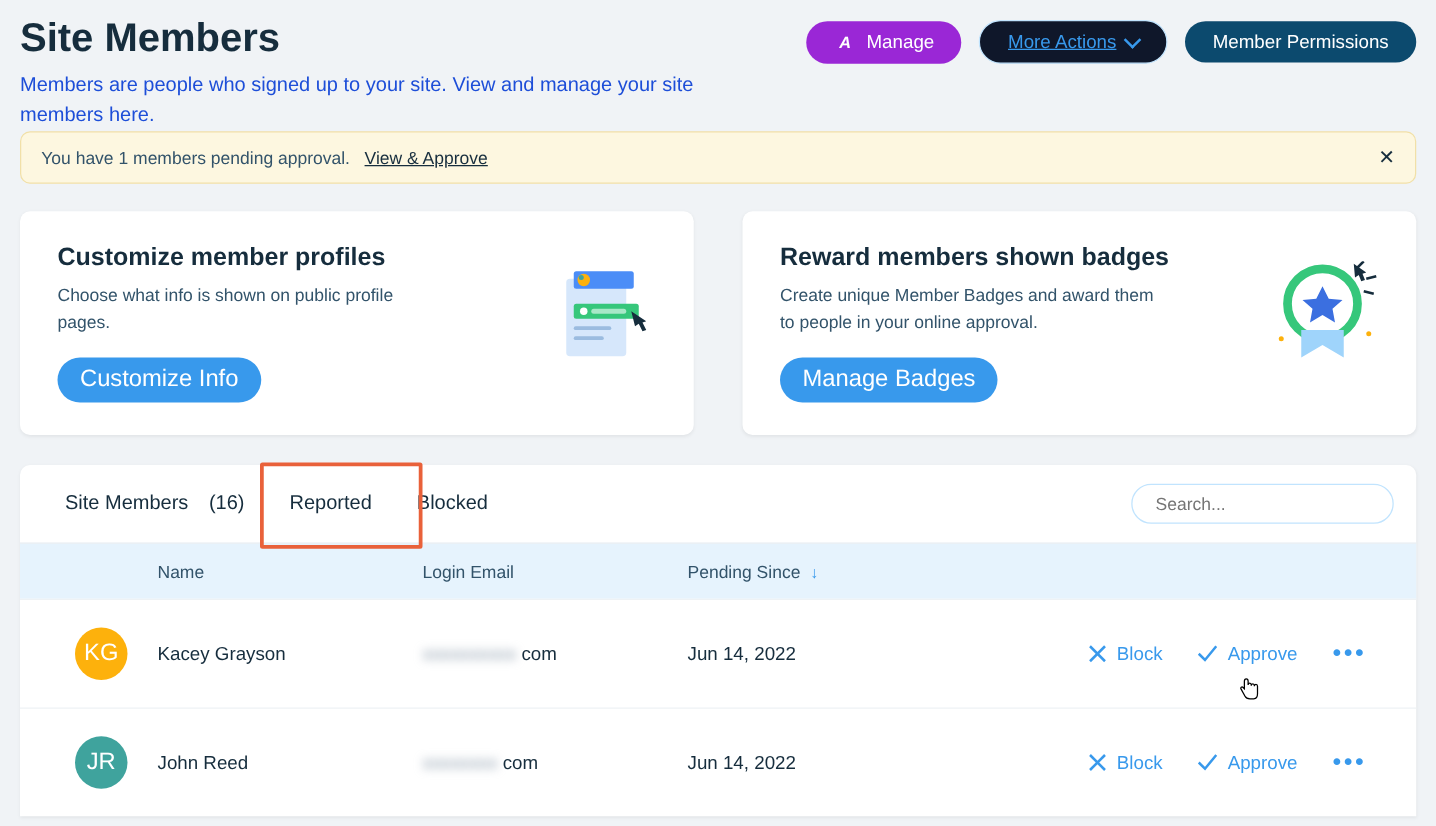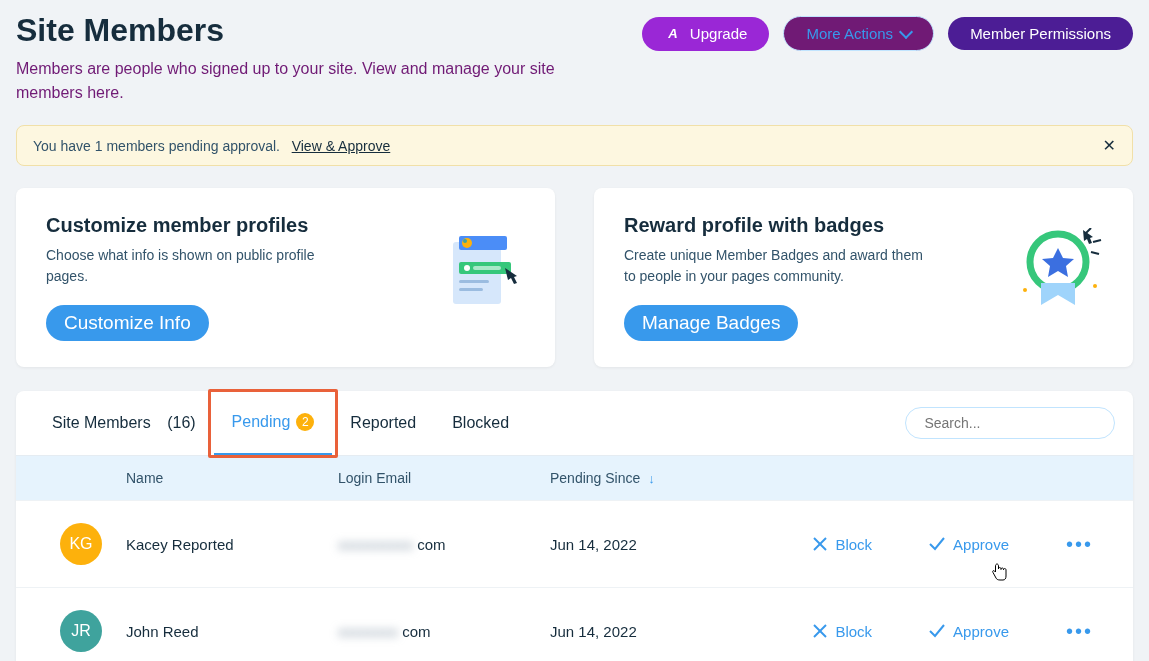--- a/index.html
+++ b/index.html
@@ -19,49 +19,49 @@
     padding-top: 12px;
   }
   h1 {
     font-size: 32px;
     font-weight: 700;
     color: #162d3d;
     margin-bottom: 8px;
   }
   .subtitle {
     font-size: 16px;
-    color: #701a75;
+    color: #1d4ed8;
     max-width: 570px;
     line-height: 1.5;
-    margin-bottom: 20px;
   }
   .action-bar {
     display: flex;
     gap: 14px;
     align-items: center;
     padding-top: 4px;
   }
   .pill-btn {
     border-radius: 999px;
     font-size: 15px;
     font-weight: 500;
     padding: 8px 22px;
     border: none;
     cursor: pointer;
     display: inline-flex;
     align-items: center;
     gap: 8px;
   }
   .btn-upgrade { background: #9a27d6; color: #fff; }
   .btn-more {
-    background: #701a75;
+    background: #0f172a;
     color: #3899ec;
     border: 1px solid #c1e4fe;
-  }
-  .btn-permissions { background: #4c1d95; color: #fff; }
+    text-decoration: underline;
+  }
+  .btn-permissions { background: #0c4a6e; color: #fff; }
   .chevron {
     width: 10px; height: 10px;
     border-right: 2px solid #3899ec;
     border-bottom: 2px solid #3899ec;
     transform: rotate(45deg);
     margin-top: -4px;
   }
   .upgrade-glyph {
     width: 18px; height: 18px;
     display:inline-flex; align-items:center; justify-content:center;
@@ -213,32 +213,32 @@
     color: #162d3d;
   }
   .avatar {
     width: 42px; height: 42px;
     border-radius: 50%;
     display: flex;
     align-items: center;
     justify-content: center;
     color: #fff;
     font-weight: 500;
-    font-size: 16px;
+    font-size: 19px;
     margin-left: 44px;
   }
   .blur-email {
     filter: blur(4px);
     color: #8b9bab;
     display:inline-block;
   }
   .action-group {
     display: flex;
     align-items: center;
-    gap: 57px;
+    gap: 28px;
     justify-content: flex-end;
     padding-right: 40px;
     width: 100%;
   }
   .action-link {
     display: inline-flex;
     align-items: center;
     gap: 8px;
     color: #3899ec;
     font-size: 15px;
@@ -266,21 +266,21 @@
 </head>
 <body>
 
 <div class="header-row">
   <div>
     <h1>Site Members</h1>
   </div>
   <div class="action-bar">
     <button class="pill-btn btn-upgrade">
       <span class="upgrade-glyph">A</span>
-      <span>Upgrade</span>
+      <span>Manage</span>
     </button>
     <button class="pill-btn btn-more">
       <span>More Actions</span>
       <span class="chevron"></span>
     </button>
     <button class="pill-btn btn-permissions">
       <span>Member Permissions</span>
     </button>
   </div>
 </div>
@@ -309,22 +309,22 @@
         <rect x="14" y="34" width="52" height="12" rx="2" fill="#36c77b"></rect>
         <circle cx="22" cy="40" r="3" fill="#fff"></circle>
         <rect x="28" y="38" width="28" height="4" rx="2" fill="#a8e8c8"></rect>
         <rect x="14" y="52" width="30" height="3" rx="1.5" fill="#9bbce0"></rect>
         <rect x="14" y="60" width="24" height="3" rx="1.5" fill="#9bbce0"></rect>
         <path d="M60 40 l12 8 l-3 1 l3 6 l-3 1 l-3 -6 l-3 2 z" fill="#162d3d"></path>
       </svg>
     </div>
   </div>
   <div class="card">
-    <h2>Reward profile with badges</h2>
-    <p>Create unique Member Badges and award them to people in your pages community.</p>
+    <h2>Reward members shown badges</h2>
+    <p>Create unique Member Badges and award them to people in your online approval.</p>
     <button class="small-pill">Manage Badges</button>
     <div class="card-illust" style="width:90px;">
       <svg viewBox="0 0 90 100">
         <line x1="72" y1="6" x2="78" y2="0" stroke="#162d3d" stroke-width="2"></line>
         <line x1="80" y1="14" x2="88" y2="12" stroke="#162d3d" stroke-width="2"></line>
         <line x1="78" y1="24" x2="86" y2="26" stroke="#162d3d" stroke-width="2"></line>
         <circle cx="45" cy="34" r="28" fill="#fff" stroke="#36c77b" stroke-width="7"></circle>
         <path d="M45 20 l5 10 l11 1 l-8 7 l2 11 l-10 -6 l-10 6 l2 -11 l-8 -7 l11 -1 z" fill="#3b6fe0"></path>
         <path d="M28 55 l0 22 l17 -10 l17 10 l0 -22" fill="#9fd4fb"></path>
         <circle cx="12" cy="62" r="2" fill="#fdb10c"></circle>
@@ -334,24 +334,20 @@
     </div>
   </div>
 </div>
 
 <div class="members-panel">
   <div class="tab-row">
     <div class="tab">
       <span>Site Members</span>
       &nbsp;<span>(16)</span>
     </div>
-    <div class="tab active" id="tab-pending">
-      <span>Pending</span>
-      <span class="badge-count">2</span>
-    </div>
     <div class="tab">
       <span>Reported</span>
     </div>
     <div class="tab">
       <span>Blocked</span>
     </div>
     <div class="search-wrap">
       <svg width="16" height="16" viewBox="0 0 16 16">
         <circle cx="7" cy="7" r="5" fill="none" stroke="#3899ec" stroke-width="2"></circle>
         <line x1="11" y1="11" x2="15" y2="15" stroke="#3899ec" stroke-width="2"></line>
@@ -371,21 +367,21 @@
       <span class="sort-arrow">↓</span>
     </div>
     <div class="col-actions"></div>
   </div>
 
   <div id="rows-container">
       <div class="row" style="position: relative;">
     <div class="col-avatar">
       <div class="avatar" style="background:#fdb10c">KG</div>
     </div>
-    <div class="col-name">Kacey Reported</div>
+    <div class="col-name">Kacey Grayson</div>
     <div class="col-email">
       <span class="blur-email">xxxxxxxxxx</span> com
     </div>
     <div class="col-pending">Jun 14, 2022</div>
     <div class="col-actions">
       <div class="action-group">
         <span class="action-link">
           <svg width="14" height="14" viewBox="0 0 14 14">
             <line x1="1" y1="1" x2="13" y2="13" stroke="#3899ec" stroke-width="2"></line>
             <line x1="13" y1="1" x2="1" y2="13" stroke="#3899ec" stroke-width="2"></line>

